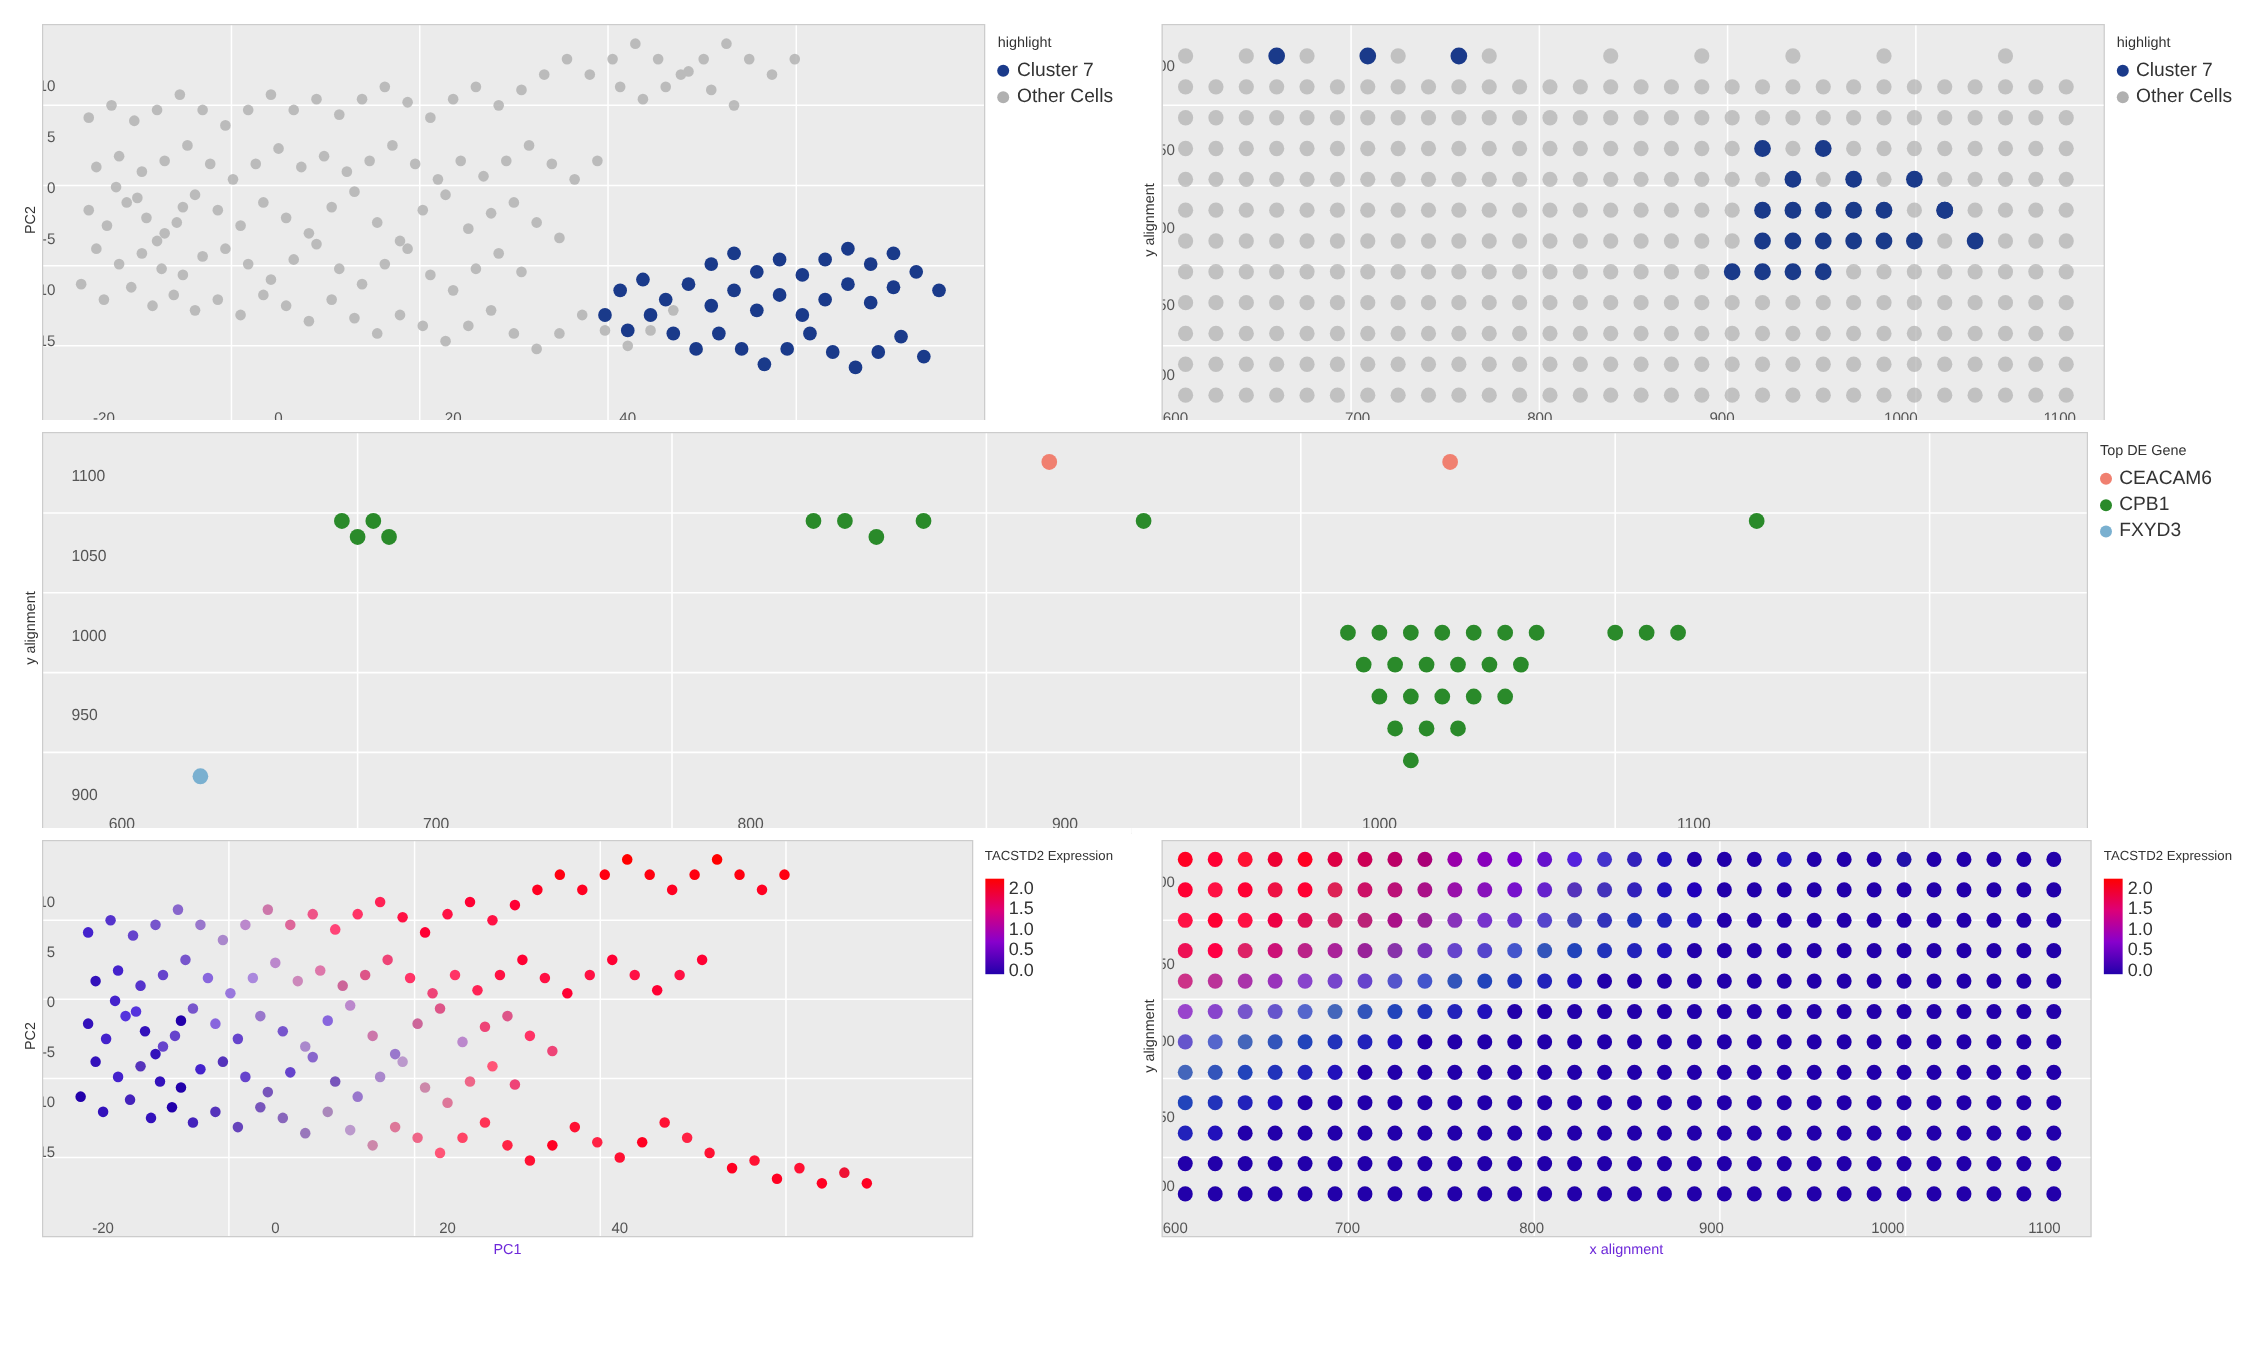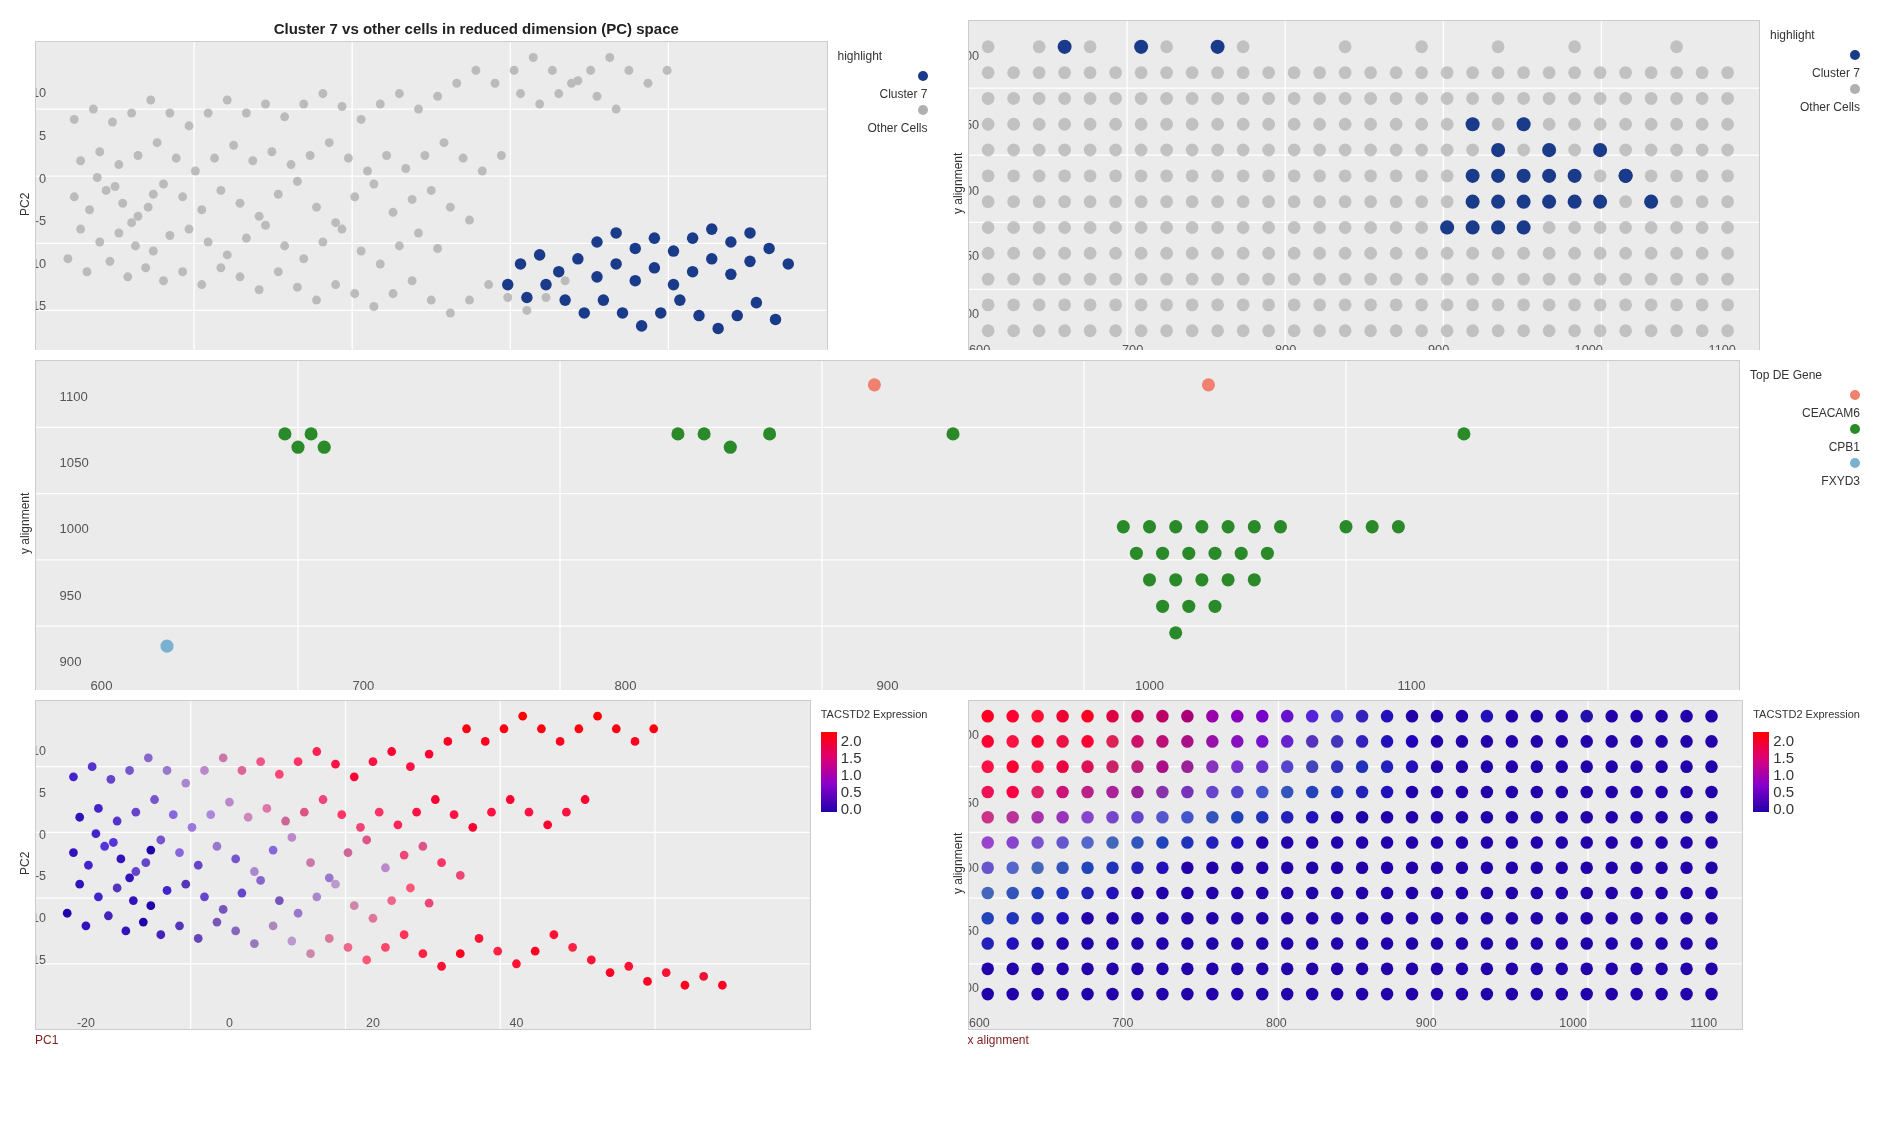--- a/index.html
+++ b/index.html
@@ -62,44 +62,44 @@
       display: flex;
       flex-direction: column;
     }
     .chart-svg-area {
       flex: 1;
       background: #ebebeb;
       position: relative;
       border: 1px solid #ccc;
     }
     .x-axis-label {
+      text-align: center;
       font-size: 12px;
-      color: #7f1d1d;
+      color: #6d28d9;
       padding-top: 3px;
       height: 22px;
     }
     .legend-box {
       min-width: 110px;
       padding: 8px 10px;
       display: flex;
       flex-direction: column;
       gap: 4px;
     }
     .legend-title {
       font-size: 12px;
       color: #333;
       margin-bottom: 4px;
     }
     .legend-item {
       display: flex;
-      align-items: flex-end;
+      align-items: center;
       gap: 6px;
-      font-size: 12px;
+      font-size: 16px;
       color: #333;
-      flex-direction: column;
     }
     .legend-dot {
       width: 10px;
       height: 10px;
       border-radius: 50%;
       flex-shrink: 0;
     }
     .color-bar-legend {
       display: flex;
       flex-direction: row;
@@ -126,21 +126,20 @@
       stroke: #fff;
       stroke-width: 1;
     }
   </style>
 </head>
 <body>
 
 <div class="main-grid">
 
   <div class="plot-container">
-    <div class="plot-title">Cluster 7 vs other cells in reduced dimension (PC) space</div>
     <div class="plot-area">
       <div class="y-axis-label">PC2</div>
       <div class="chart-and-legend">
         <div class="chart-wrap">
           <div class="chart-svg-area">
             <svg width="100%" height="100%" viewBox="0 0 620 260" preserveAspectRatio="none">
 
               <line x1="0" y1="52" x2="620" y2="52" class="grid-line"></line>
               <line x1="0" y1="104" x2="620" y2="104" class="grid-line"></line>
               <line x1="0" y1="156" x2="620" y2="156" class="grid-line"></line>

